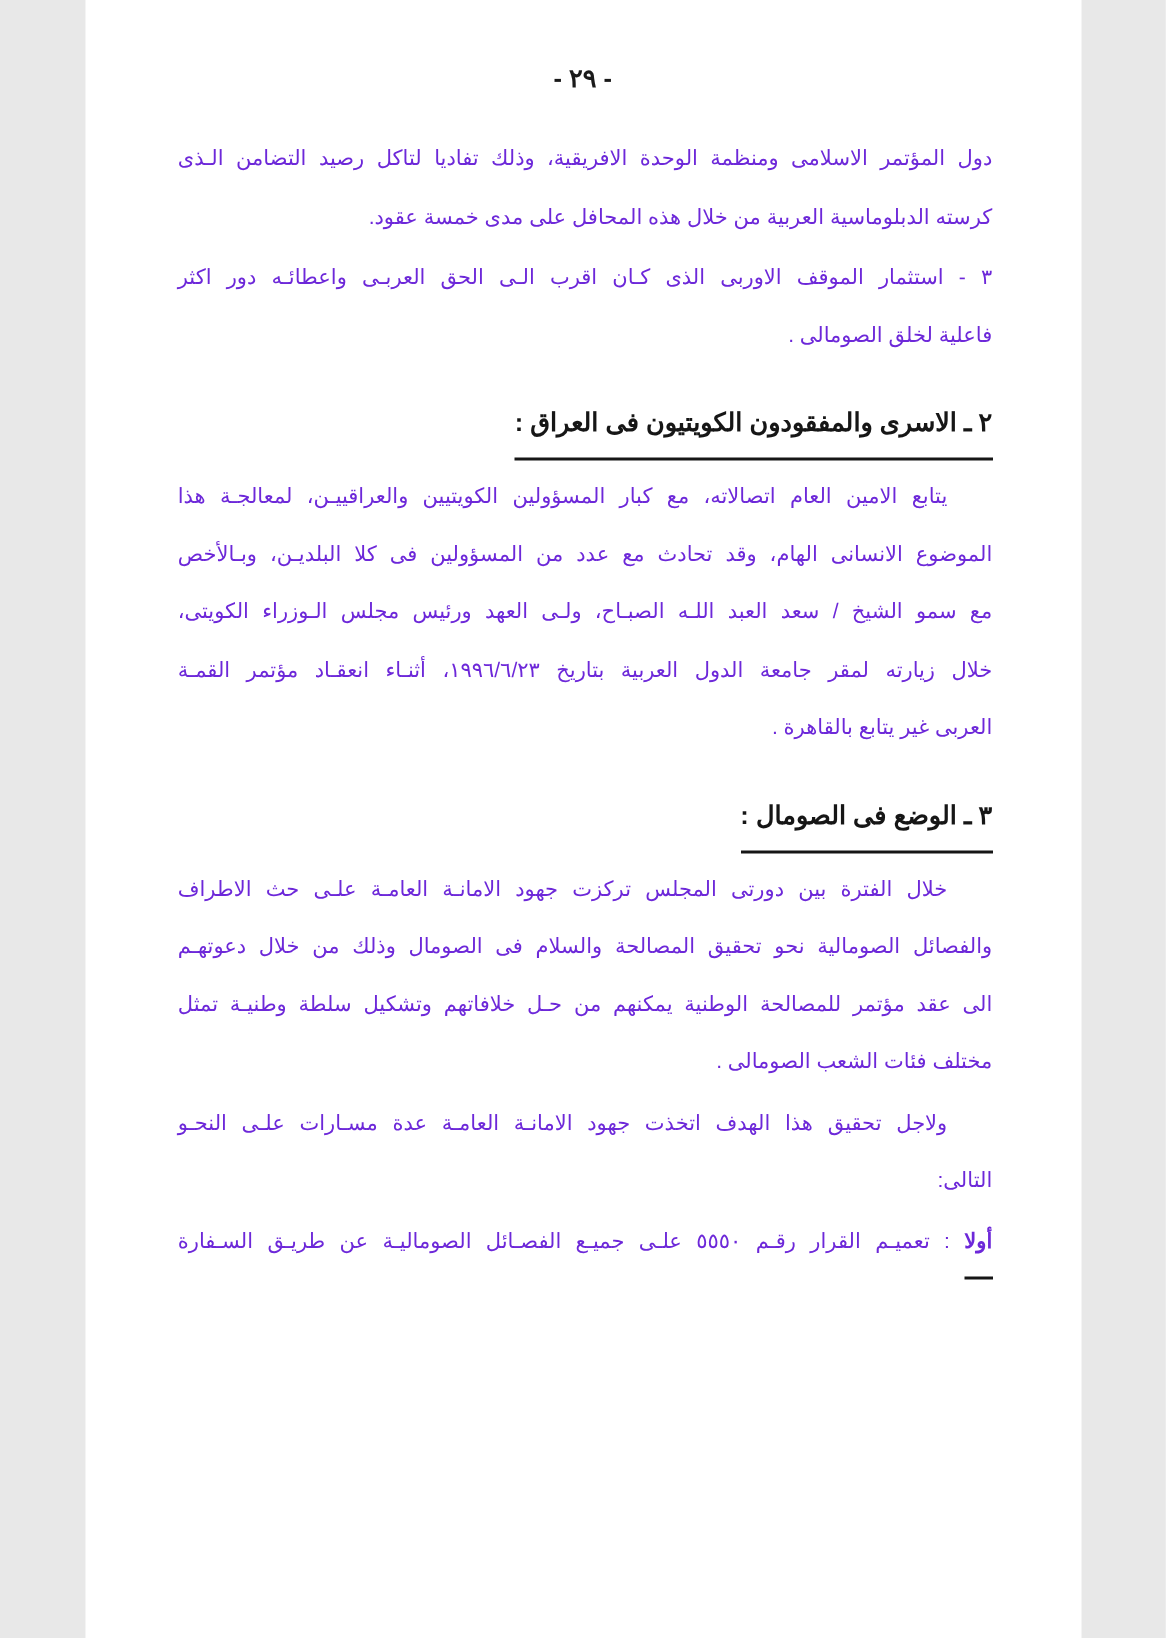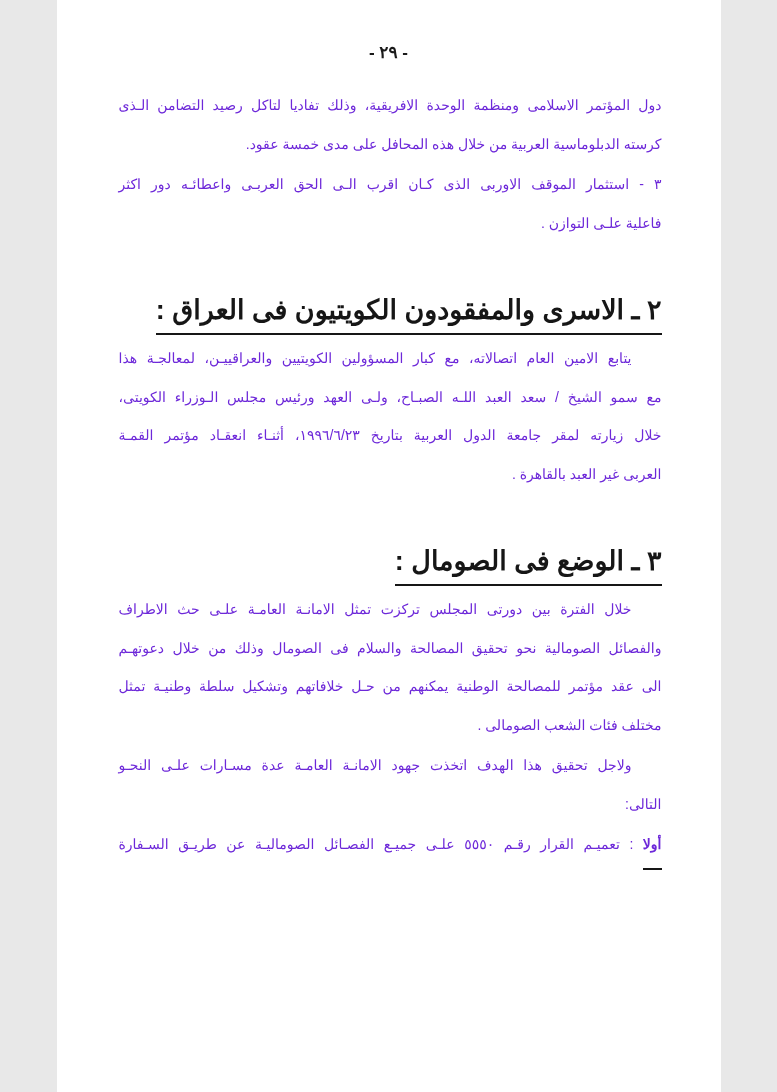--- a/index.html
+++ b/index.html
@@ -49,25 +49,24 @@
   }
   .indent { text-indent: 30px; }
   .heading {
     margin-top: 20px;
     margin-bottom: 4px;
     text-align: right;
     line-height: 40px;
   }
   .heading .u {
     display: inline-block;
-    font-size: 27px;
+    font-size: 17px;
     font-weight: bold;
     border-bottom: 2px solid #161616;
     padding-bottom: 3px;
-    margin-top: 28px;
   }
   .block { margin: 0; }
   .block + .block { margin-top: 2px; }
   .first-label {
     font-weight: bold;
     border-bottom: 2px solid #161616;
     padding-bottom: 16px;
   }
 </style>
 </head>
@@ -79,40 +78,41 @@
 
   <div class="content">
 
     <div class="block">
       <div class="line">دول المؤتمر الاسلامى ومنظمة الوحدة الافريقية، وذلك تفاديا لتاكل رصيد التضامن الـذى</div>
       <div class="line short">كرسته الدبلوماسية العربية من خلال هذه المحافل على مدى خمسة عقود.</div>
     </div>
 
     <div class="block">
       <div class="line">٣ - استثمار الموقف الاوربى الذى كـان اقرب الـى الحق العربـى واعطائـه دور اكثر</div>
-      <div class="line short">فاعلية علـى التوازن .</div>
+      <div class="line short">فاعلية لخلق الصومالى .</div>
     </div>
 
     <div class="heading">
       <span class="u">٢ ـ الاسرى والمفقودون الكويتيون فى العراق :</span>
     </div>
 
     <div class="block">
       <div class="line indent">يتابع الامين العام اتصالاته، مع كبار المسؤولين الكويتيين والعراقييـن، لمعالجـة هذا</div>
+      <div class="line">الموضوع الانسانى الهام، وقد تحادث مع عدد من المسؤولين فى كلا البلديـن، وبـالأخص</div>
       <div class="line">مع سمو الشيخ / سعد العبد اللـه الصبـاح، ولـى العهد ورئيس مجلس الـوزراء الكويتى،</div>
       <div class="line">خلال زيارته لمقر جامعة الدول العربية بتاريخ ١٩٩٦/٦/٢٣، أثنـاء انعقـاد مؤتمر القمـة</div>
-      <div class="line short">العربى غير العبد بالقاهرة .</div>
+      <div class="line short">العربى غير يتابع بالقاهرة .</div>
     </div>
 
     <div class="heading">
       <span class="u">٣ ـ الوضع فى الصومال :</span>
     </div>
 
     <div class="block">
-      <div class="line indent">خلال الفترة بين دورتى المجلس تركزت تمثل الامانـة العامـة علـى حث الاطراف</div>
+      <div class="line indent">خلال الفترة بين دورتى المجلس تركزت جهود الامانـة العامـة علـى حث الاطراف</div>
       <div class="line">والفصائل الصومالية نحو تحقيق المصالحة والسلام فى الصومال وذلك من خلال دعوتهـم</div>
       <div class="line">الى عقد مؤتمر للمصالحة الوطنية يمكنهم من حـل خلافاتهم وتشكيل سلطة وطنيـة تمثل</div>
       <div class="line short">مختلف فئات الشعب الصومالى .</div>
     </div>
 
     <div class="block">
       <div class="line indent">ولاجل تحقيق هذا الهدف اتخذت جهود الامانـة العامـة عدة مسـارات علـى النحـو</div>
       <div class="line short">التالى:</div>
     </div>
 

